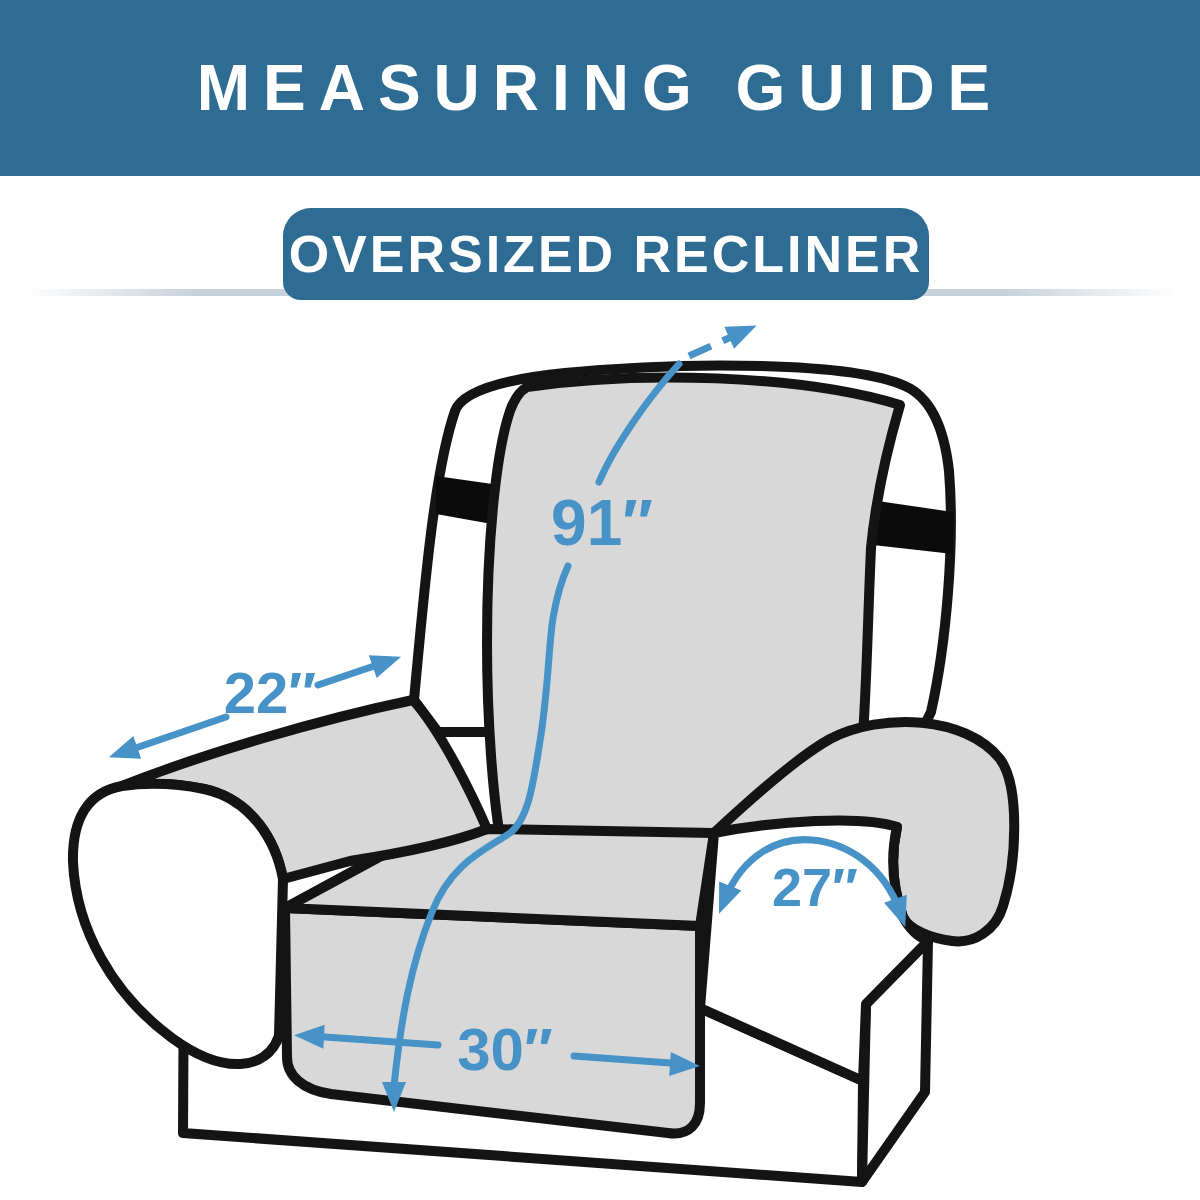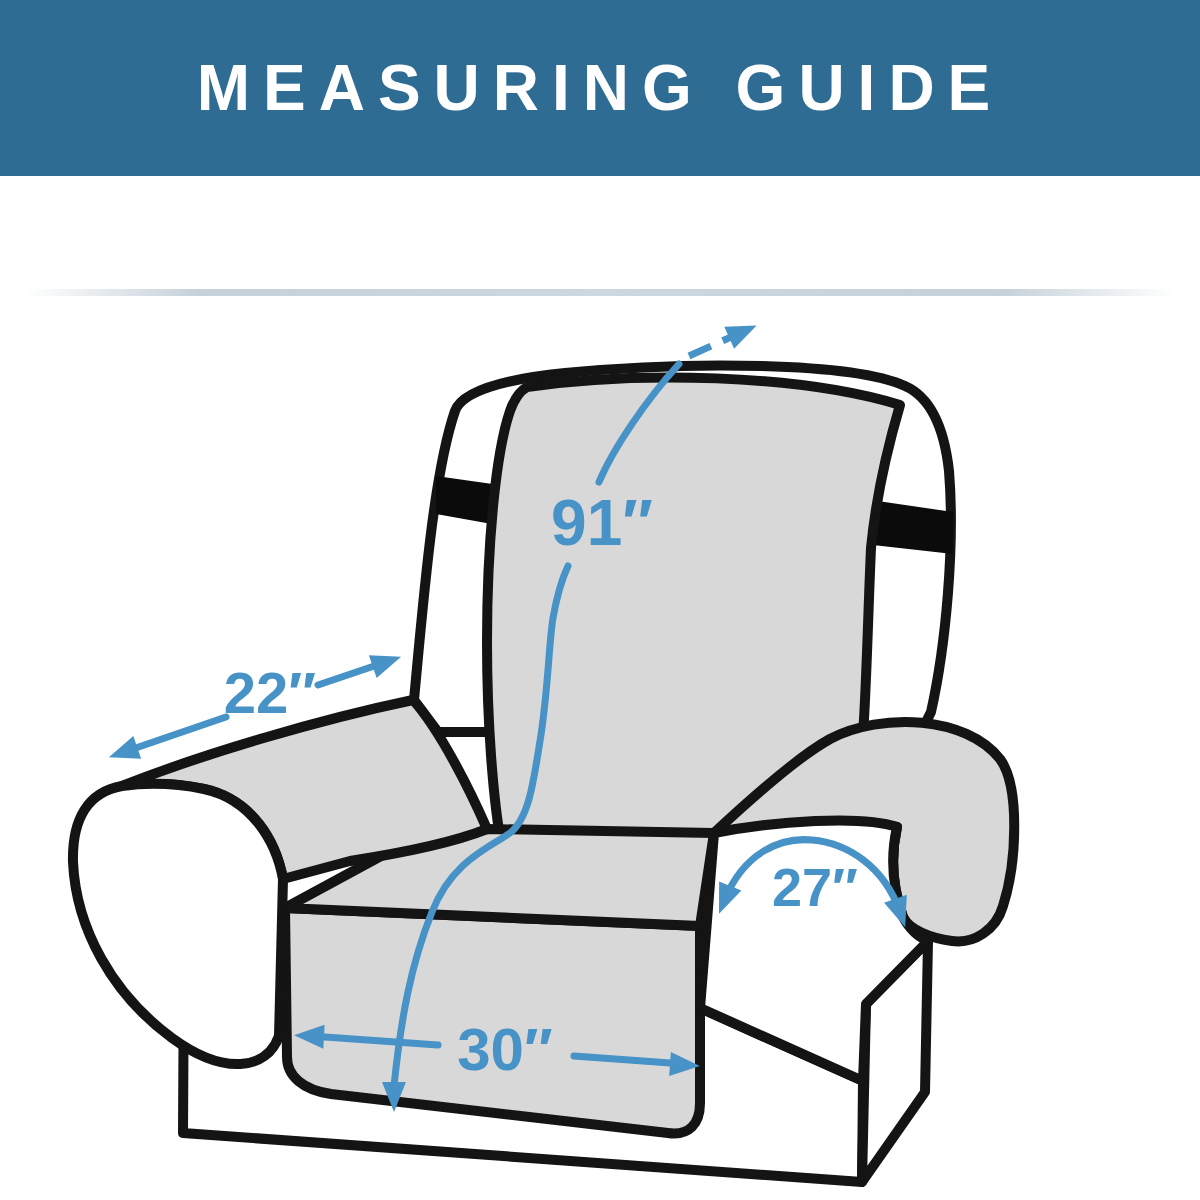--- a/index.html
+++ b/index.html
@@ -48,20 +48,23 @@
 <body>
 
 <div id="stage">
 
   <div class="header">
     <div class="title">MEASURING GUIDE</div>
   </div>
 
   <div class="divider"></div>
 
+  <div class="badge">
+    <div class="badge-label">OVERSIZED RECLINER</div>
+  </div>
 
 
   <svg class="diagram" width="1200" height="1200" viewBox="0 0 1200 1200" xmlns="http://www.w3.org/2000/svg">
 
     <path class="outline" d="M 438,732 L 414,700 C 424,592 434,472 455,411 C 462,391 505,379 565,373
          C 690,361 852,362 905,386 C 930,397 944,426 949,471 C 955,545 946,645 931,712
          L 921,732 Z"></path>
 
     <path class="strap" d="M 436,476 L 514,487 L 514,528 L 436,514 Z"></path>
     <path class="strap" d="M 864,499 L 953,512 L 953,554 L 864,544 Z"></path>

